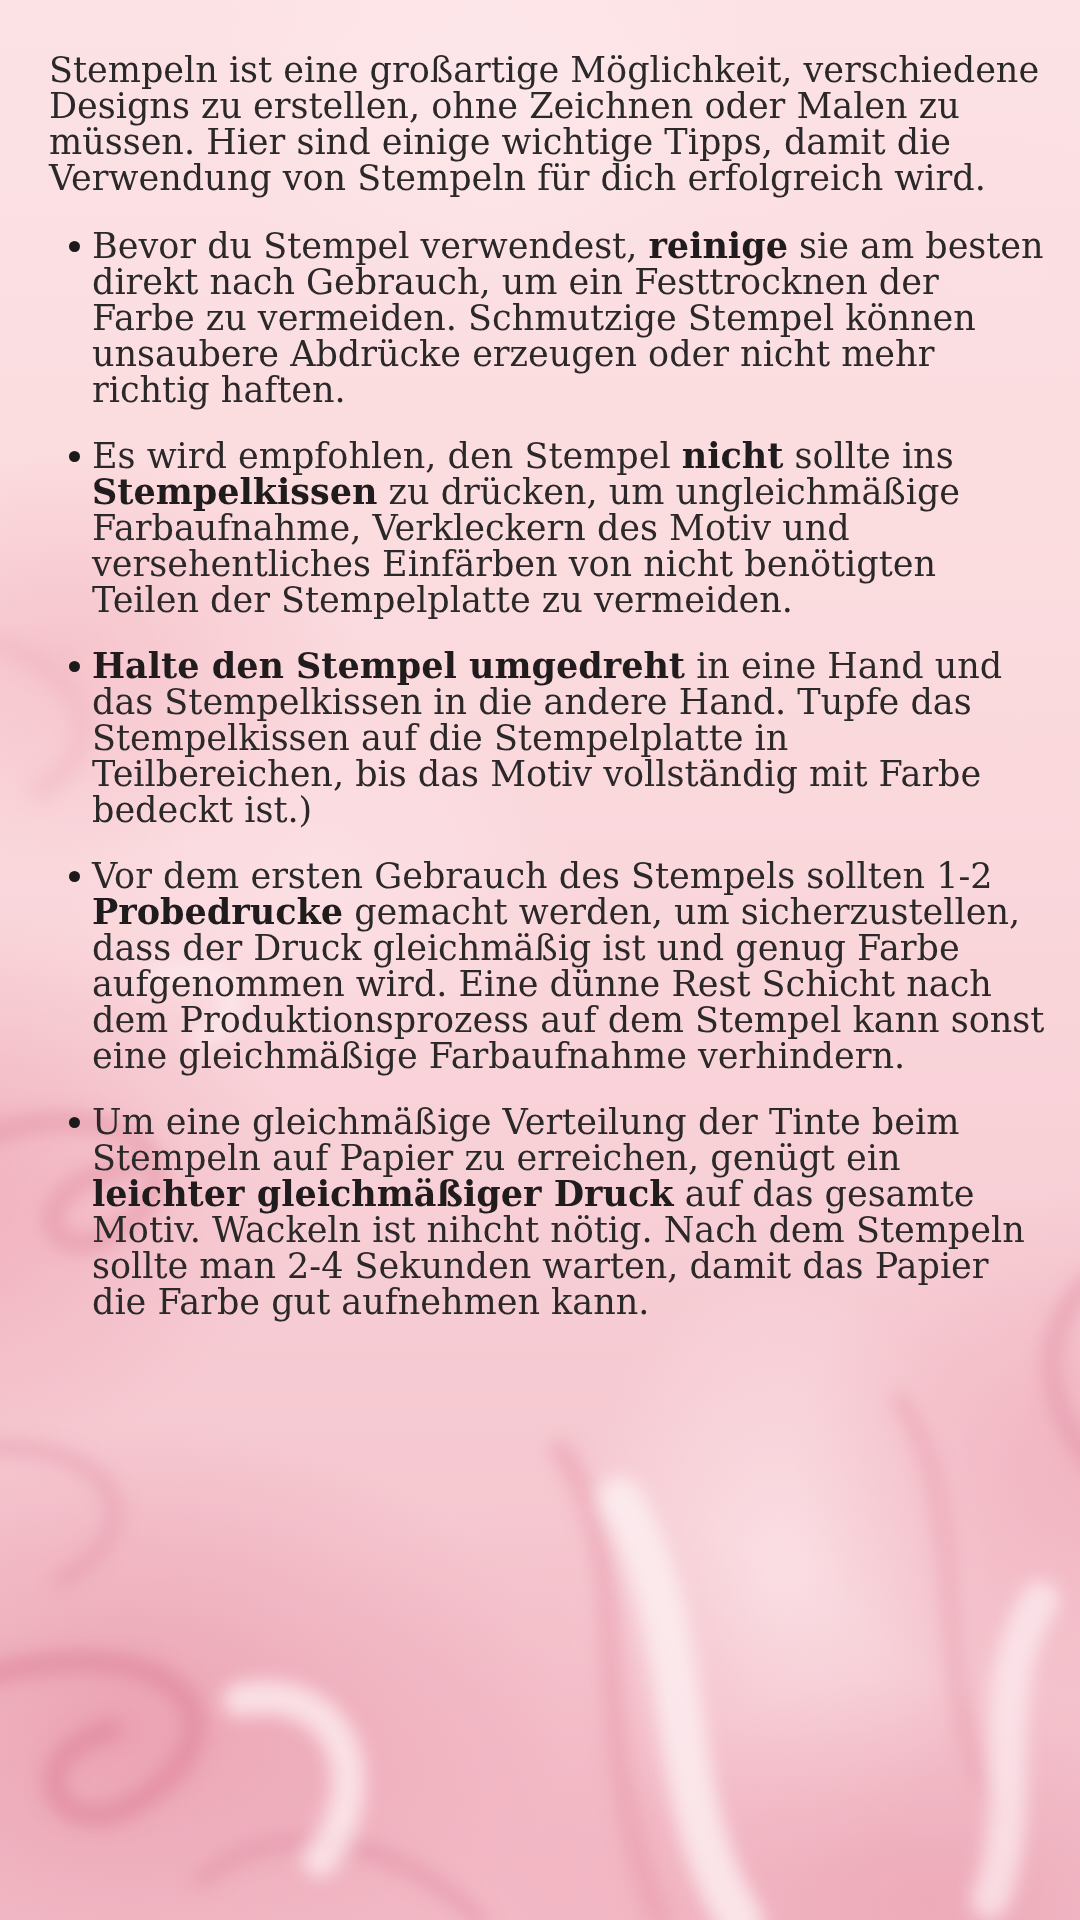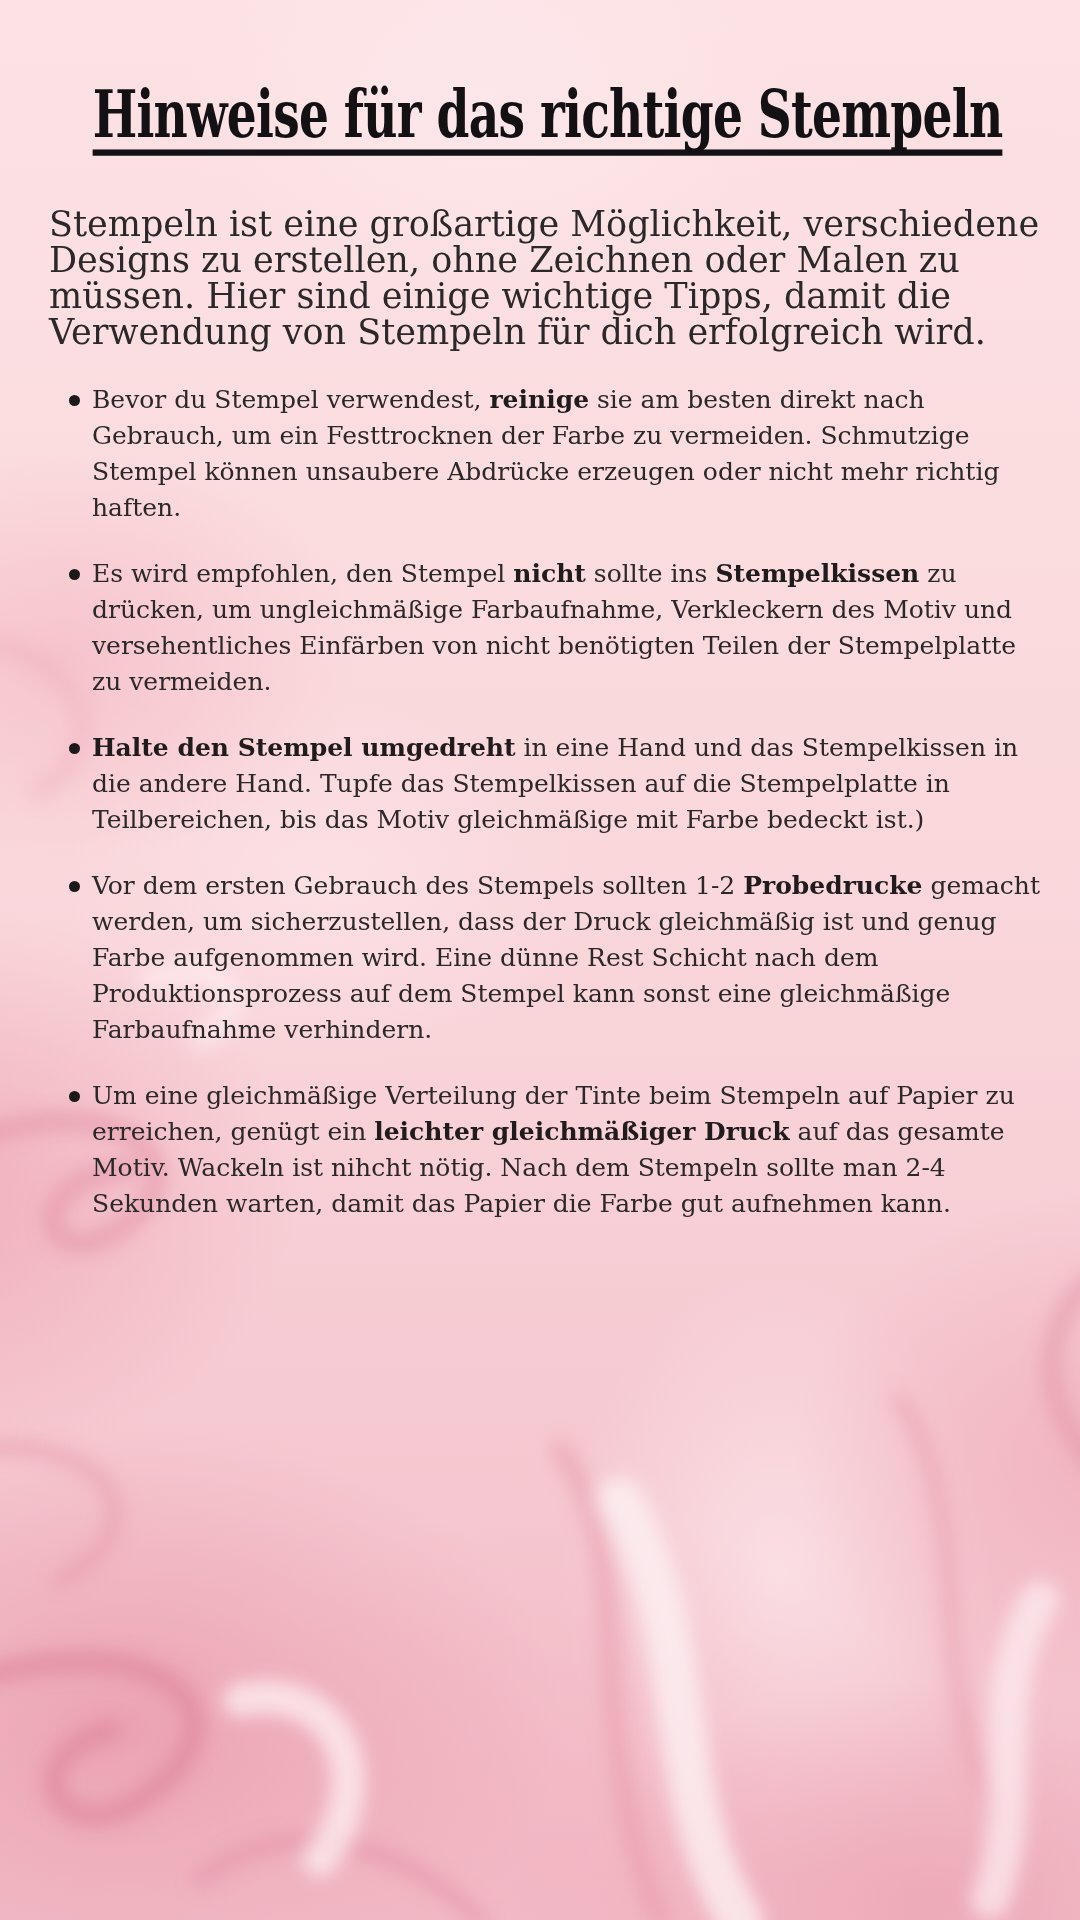--- a/index.html
+++ b/index.html
@@ -54,21 +54,21 @@
   }
   ul.tips{
     list-style:none;
     margin:32px 0 0;
     padding:0 0 0 20px;
   }
   ul.tips li{
     position:relative;
     margin:0 0 30px;
     padding-left:23px;
-    font-size:25px;line-height:36px;
+    font-size:35px;line-height:36px;
     color:#2b282a;
   }
   .dot{
     position:absolute;left:0;top:13px;
     width:11px;height:11px;border-radius:50%;
     background:#1c191b;
   }
   b{font-weight:700;color:#201c1e;}
 </style>
 </head>
@@ -95,38 +95,35 @@
       <path d="M -20 640 C 80 660, 120 740, 40 790" stroke="#efa9b8" stroke-width="20" opacity="0.35"></path>
       <path d="M 620 1500 C 700 1640, 660 1790, 740 1920" stroke="#fdf0f3" stroke-width="46" opacity="0.8"></path>
       <path d="M 240 1700 C 340 1680, 380 1780, 320 1860" stroke="#fdf0f3" stroke-width="34" opacity="0.75"></path>
       <path d="M 1040 1600 C 980 1700, 1030 1800, 990 1900" stroke="#fdf0f3" stroke-width="38" opacity="0.7"></path>
       <path d="M 150 980 C 230 950, 260 1010, 200 1040" stroke="#fdf0f3" stroke-width="22" opacity="0.6"></path>
     </g>
   </svg>
 
   <div class="content">
 
-    <h1 class="title">
-      <span class="title-inner">Hinweise für das richtige Stempeln</span>
-    </h1>
 
     <p class="intro">Stempeln ist eine großartige Möglichkeit, verschiedene Designs zu erstellen, ohne Zeichnen oder Malen zu müssen. Hier sind einige wichtige Tipps, damit die Verwendung von Stempeln für dich erfolgreich wird.</p>
 
     <ul class="tips">
       <li>
         <span class="dot"></span>
         <span><span>Bevor du Stempel verwendest, </span><b>reinige</b><span> sie am besten direkt nach Gebrauch, um ein Festtrocknen der Farbe zu vermeiden. Schmutzige Stempel können unsaubere Abdrücke erzeugen oder nicht mehr richtig haften.</span></span>
       </li>
       <li>
         <span class="dot"></span>
         <span><span>Es wird empfohlen, den Stempel </span><b>nicht</b><span> sollte ins </span><b>Stempelkissen</b><span> zu drücken, um ungleichmäßige Farbaufnahme, Verkleckern des Motiv und versehentliches Einfärben von nicht benötigten Teilen der Stempelplatte zu vermeiden.</span></span>
       </li>
       <li>
         <span class="dot"></span>
-        <span><b>Halte den Stempel umgedreht</b><span> in eine Hand und das Stempelkissen in die andere Hand. Tupfe das Stempelkissen auf die Stempelplatte in Teilbereichen, bis das Motiv gleichmäßige mit Farbe bedeckt ist.)</span></span>
+        <span><b>Halte den Stempel umgedreht</b><span> in eine Hand und das Stempelkissen in die andere Hand. Tupfe das Stempelkissen auf die Stempelplatte in Teilbereichen, bis das Motiv vollständig mit Farbe bedeckt ist.)</span></span>
       </li>
       <li>
         <span class="dot"></span>
         <span><span>Vor dem ersten Gebrauch des Stempels sollten 1-2 </span><b>Probedrucke</b><span> gemacht werden, um sicherzustellen, dass der Druck gleichmäßig ist und genug Farbe aufgenommen wird. Eine dünne Rest Schicht nach dem Produktionsprozess auf dem Stempel kann sonst eine gleichmäßige Farbaufnahme verhindern.</span></span>
       </li>
       <li>
         <span class="dot"></span>
         <span><span>Um eine gleichmäßige Verteilung der Tinte beim Stempeln auf Papier zu erreichen, genügt ein </span><b>leichter gleichmäßiger Druck</b><span> auf das gesamte Motiv. Wackeln ist nihcht nötig. Nach dem Stempeln sollte man 2-4 Sekunden warten, damit das Papier die Farbe gut aufnehmen kann.</span></span>
       </li>
     </ul>

